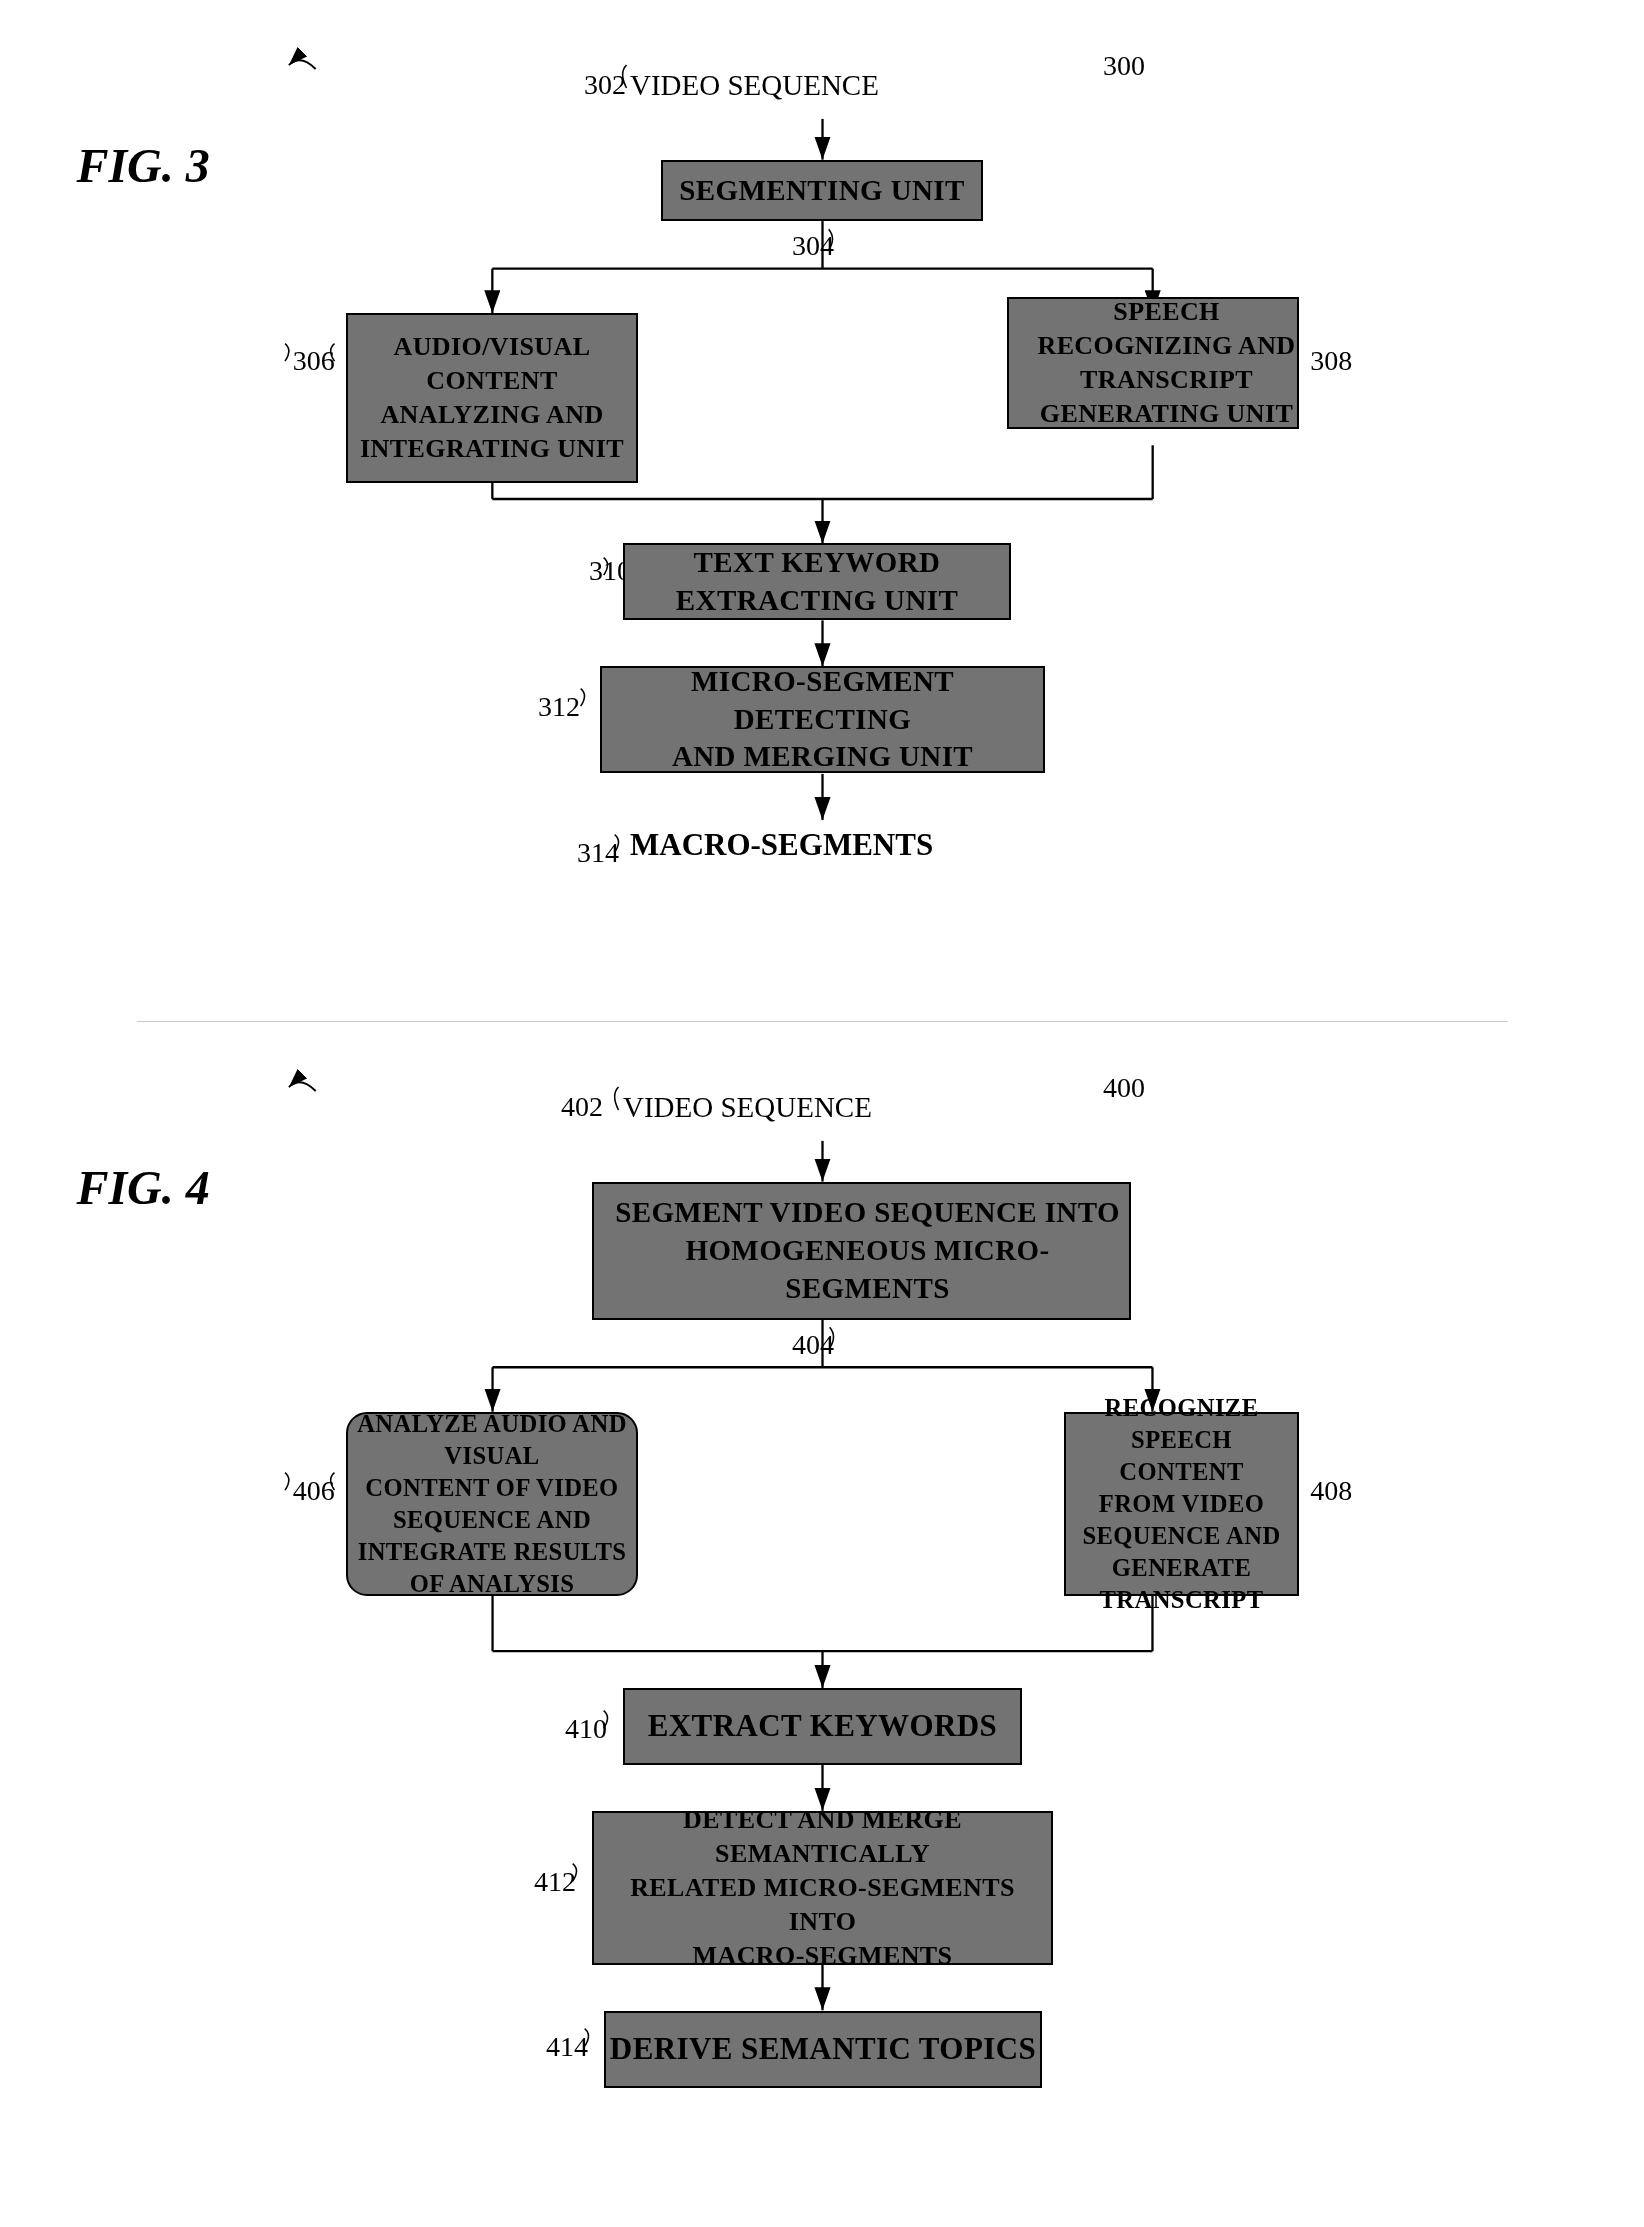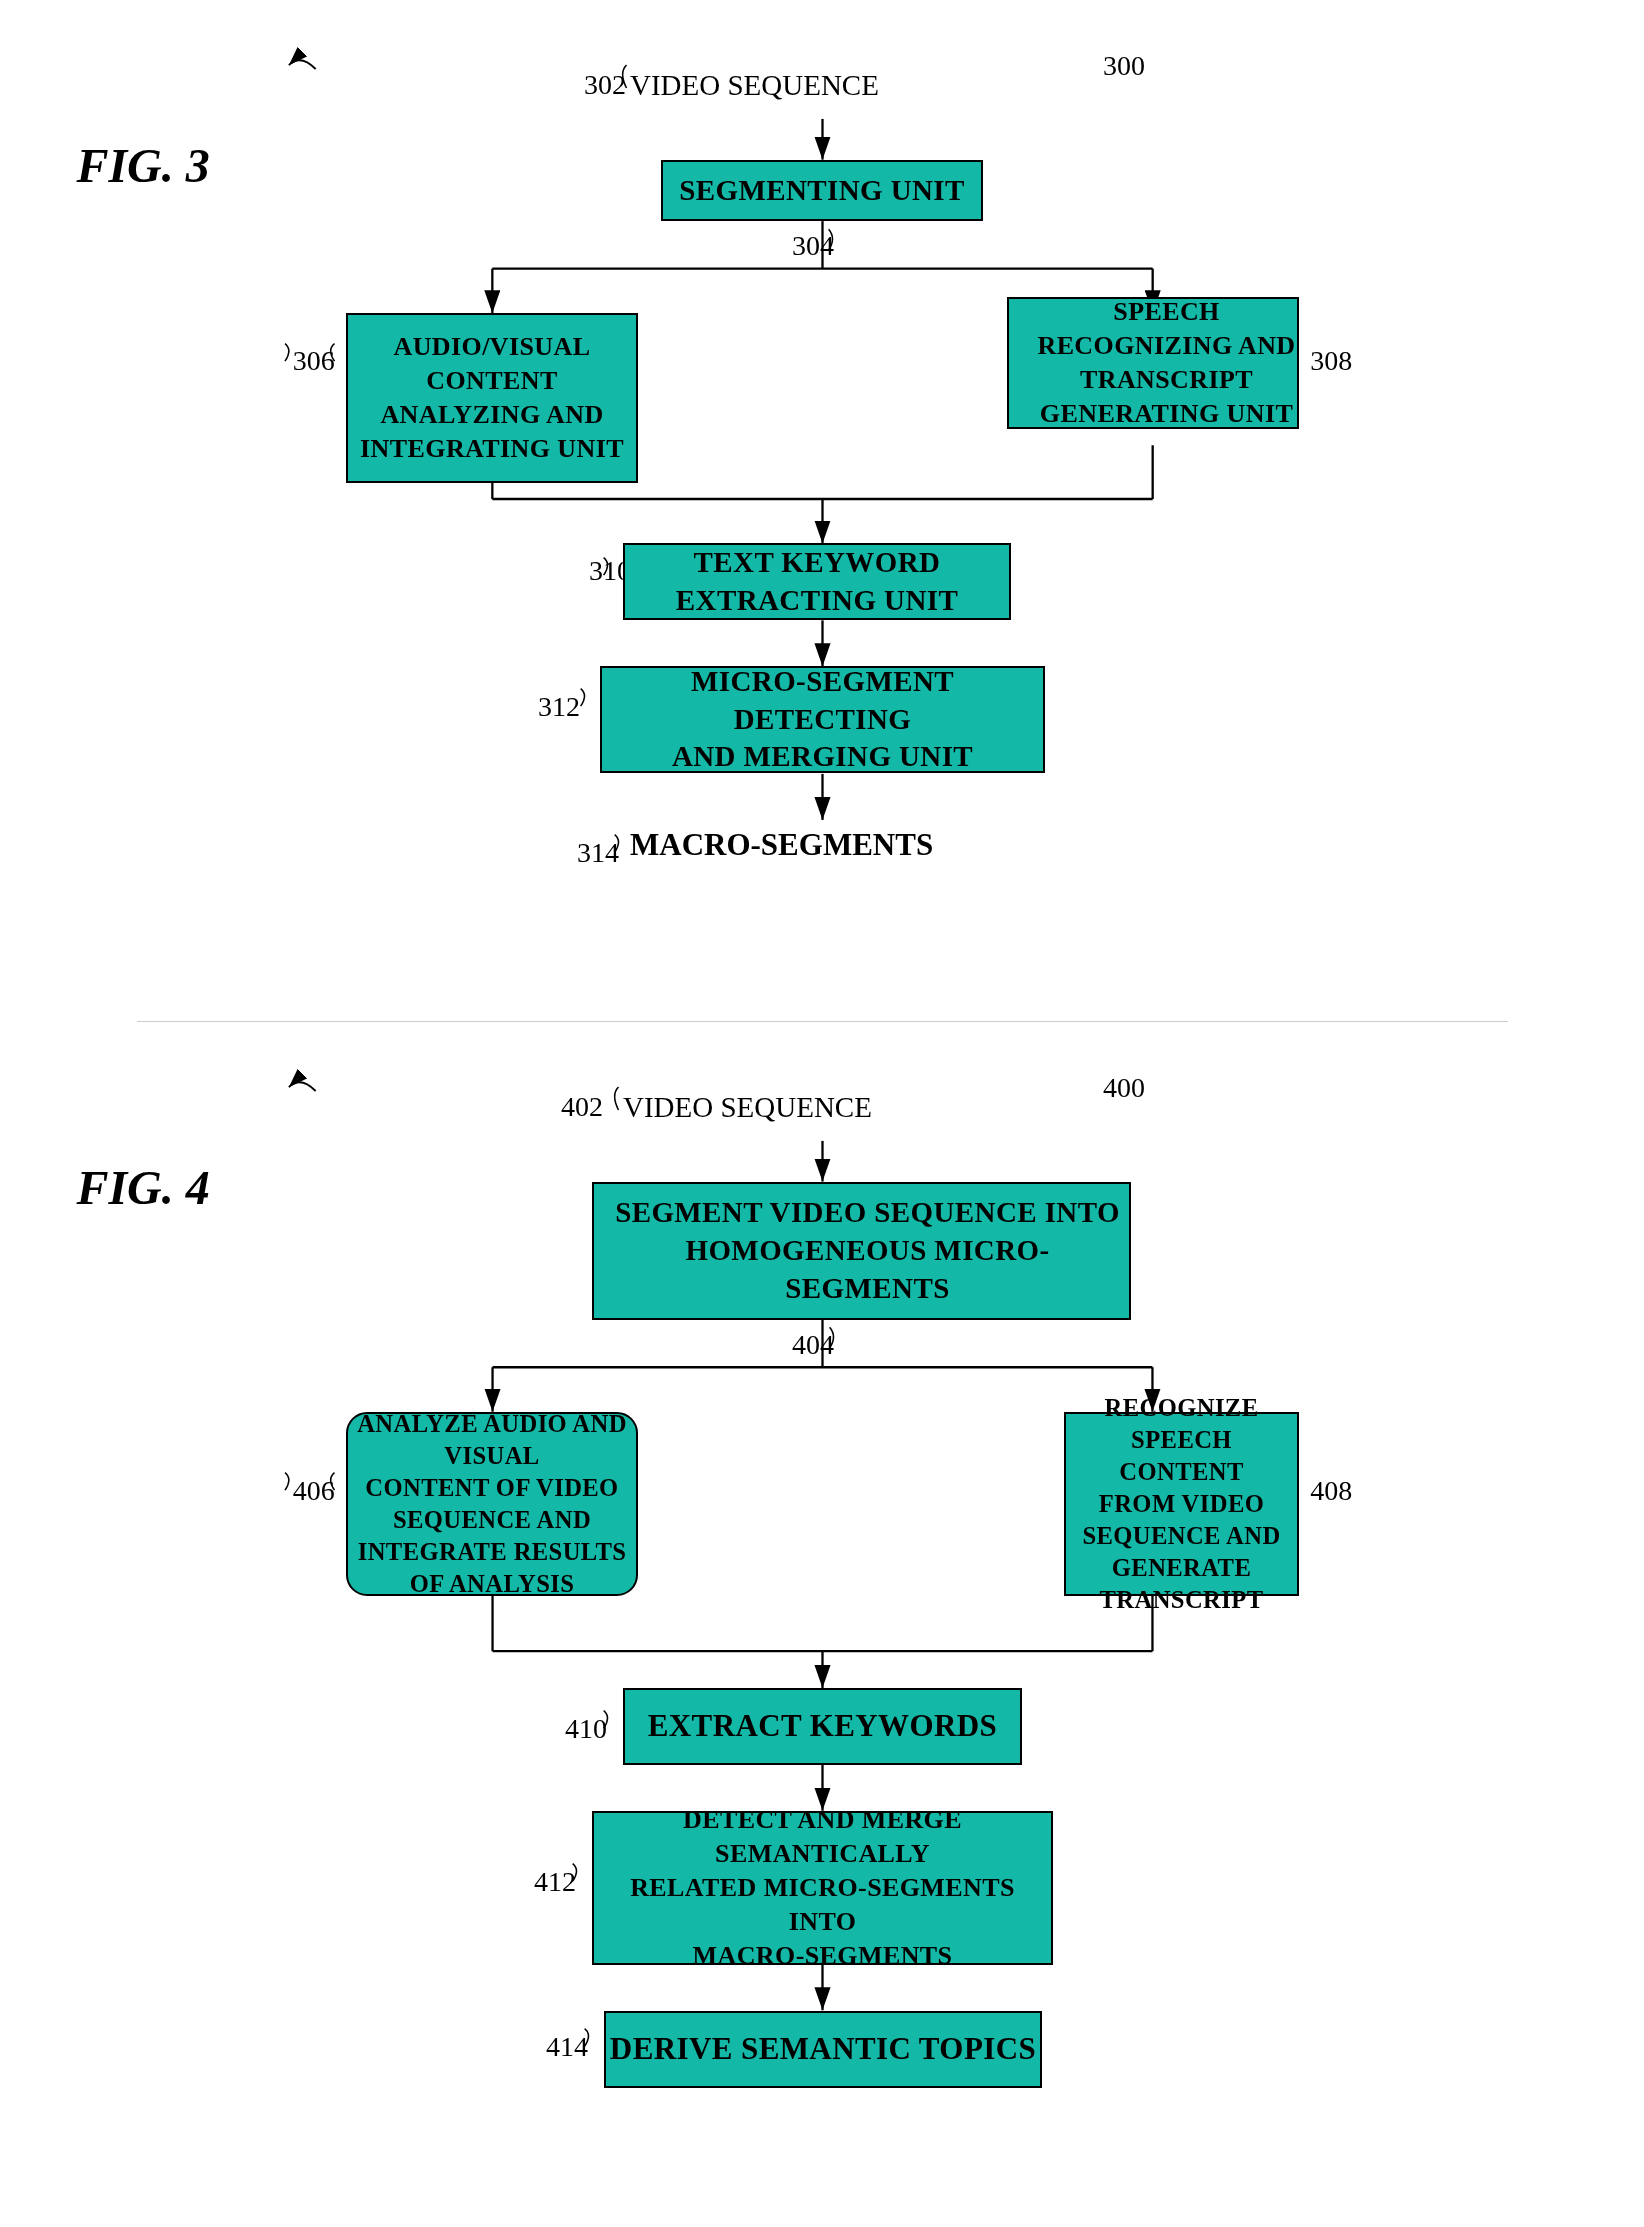--- a/index.html
+++ b/index.html
@@ -45,21 +45,21 @@
     }
 
     .flowchart {
       position: relative;
       margin: 0 auto;
     }
 
     
     .box {
       border: 2.3px solid #000;
-      background: #14b8a6;
+      background: #737373;
       display: flex;
       align-items: center;
       justify-content: center;
       text-align: center;
       font-size: 29px;
       font-weight: bold;
       letter-spacing: 0.4px;
       line-height: 1.3;
       position: absolute;
     }

